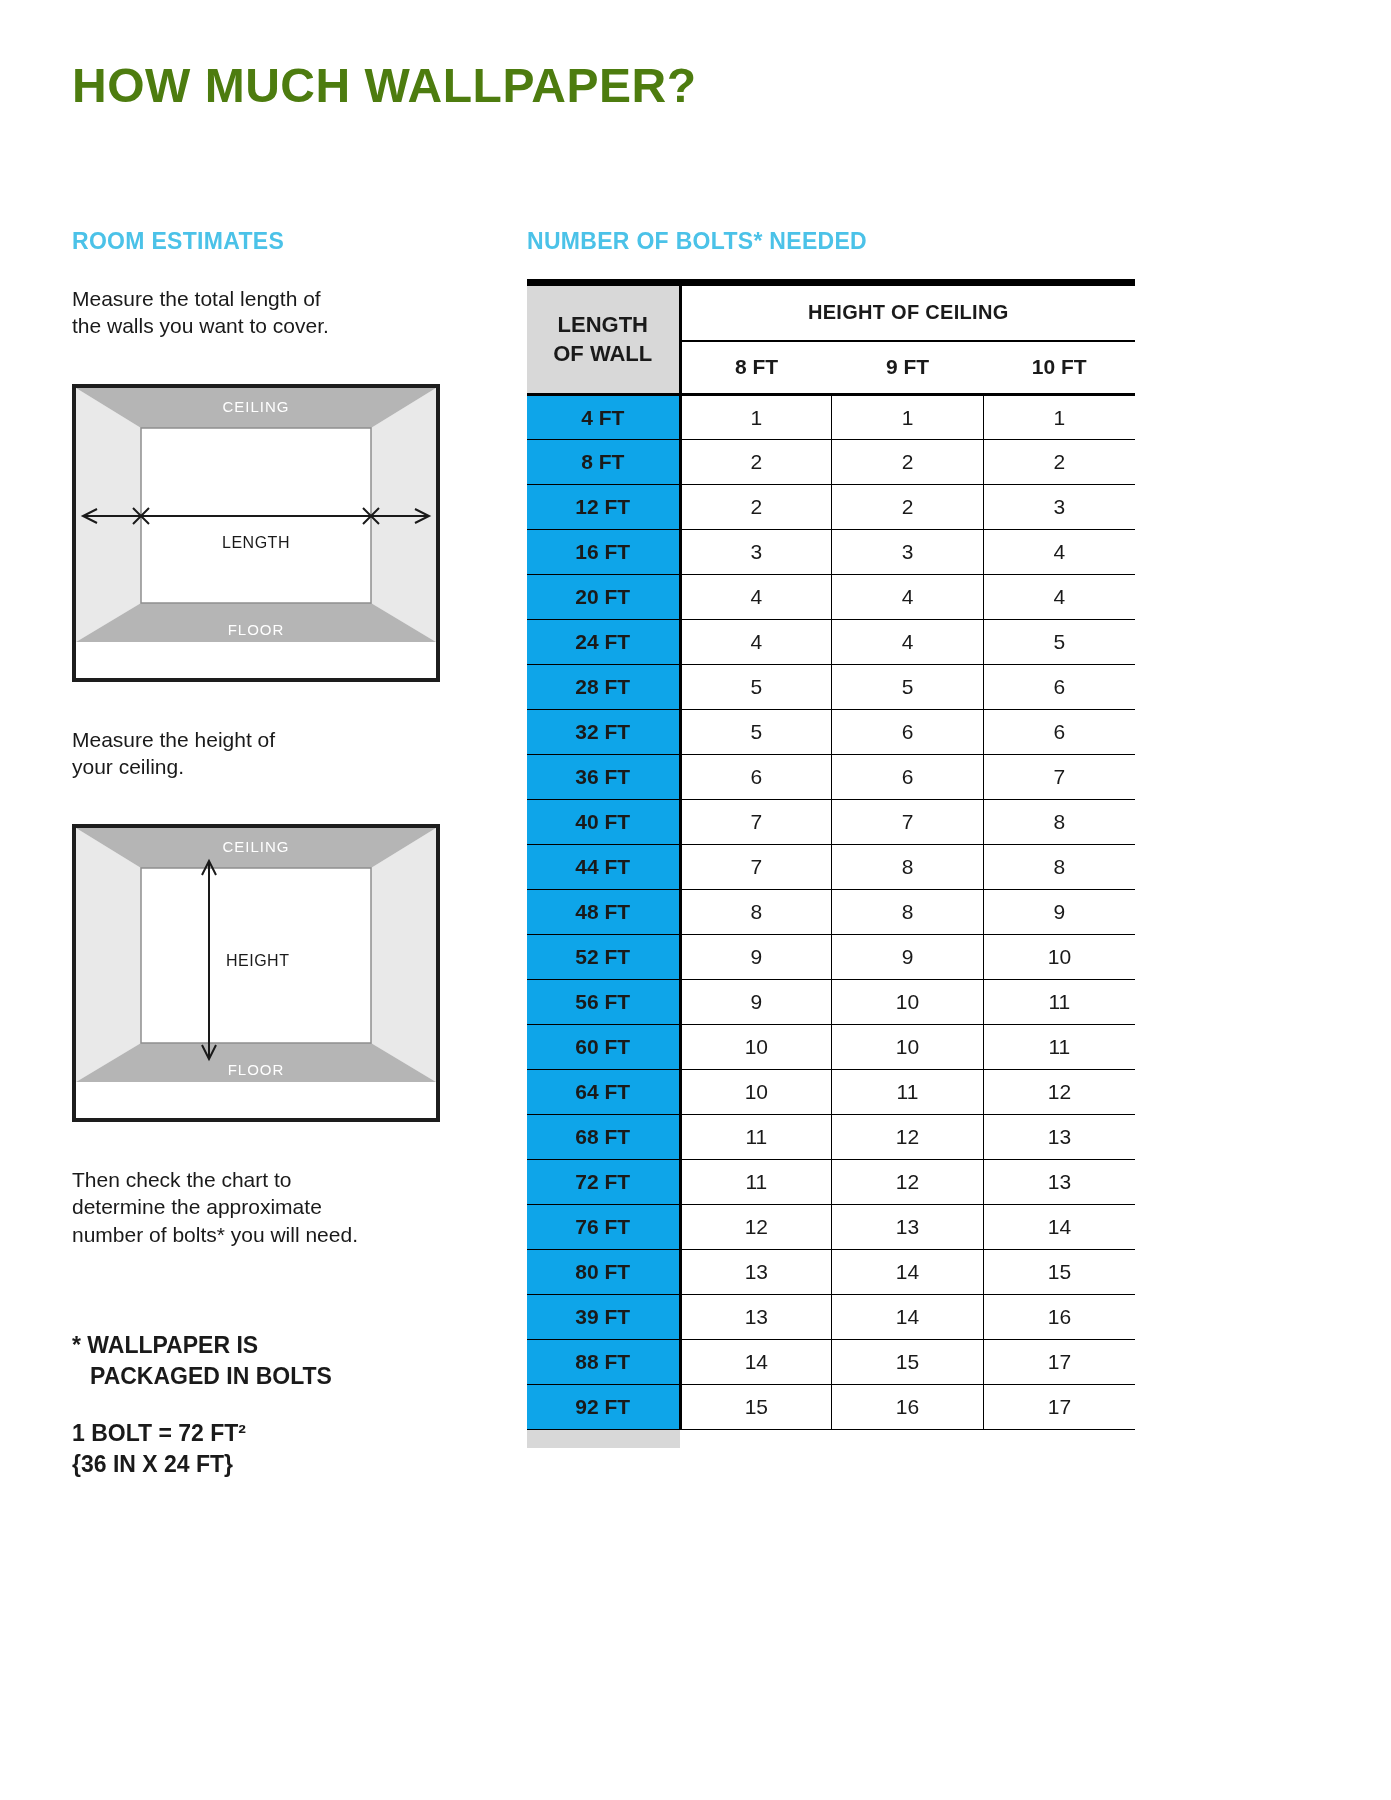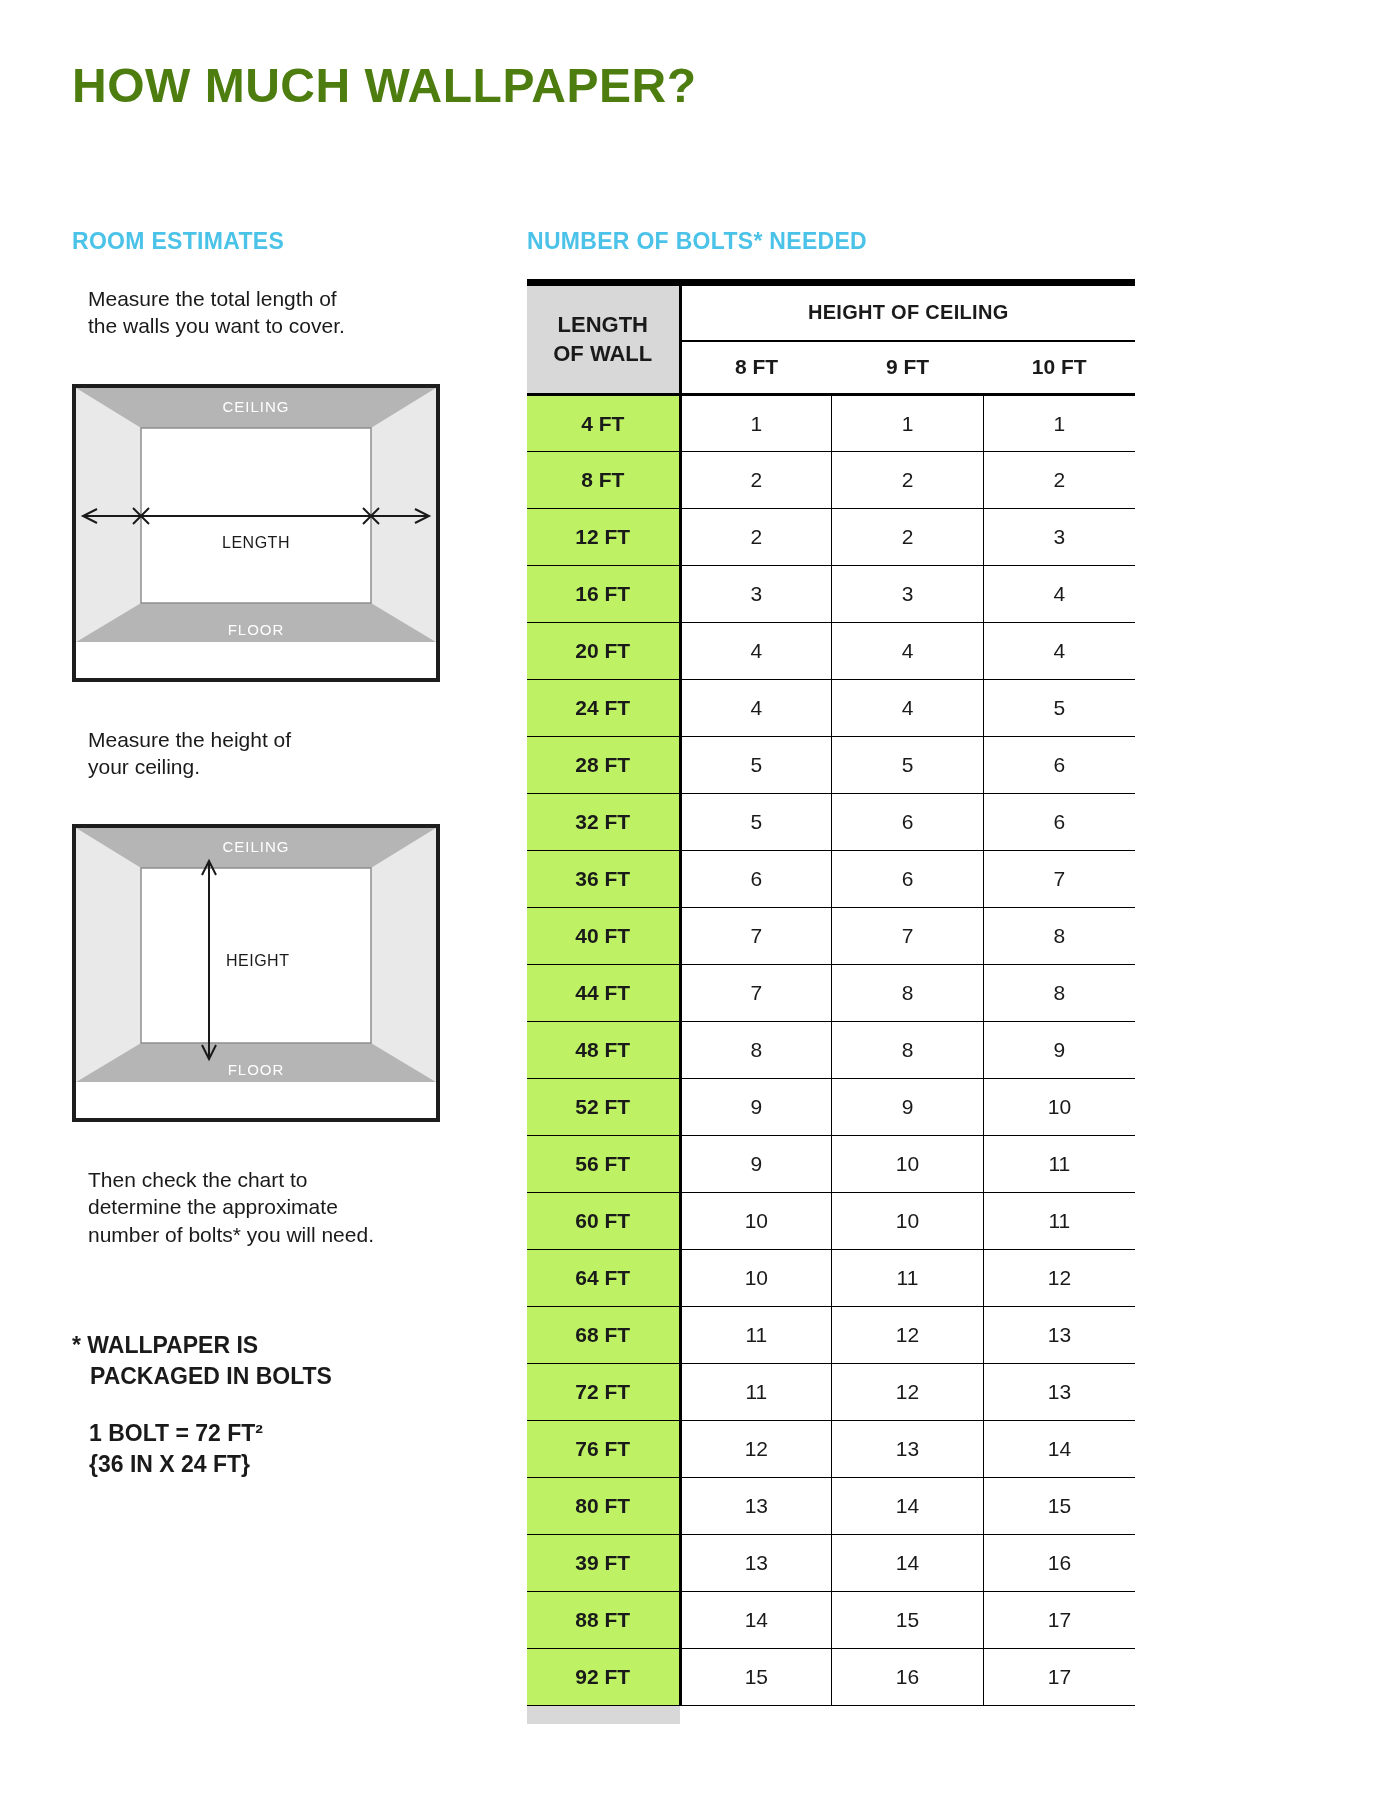--- a/index.html
+++ b/index.html
@@ -39,21 +39,21 @@
   }
   .section-heading {
     font-size: 23px;
     font-weight: bold;
     margin: 0 0 30px 0;
     letter-spacing: 0.3px;
   }
   .step-text {
     font-size: 21px;
     line-height: 1.3;
-    margin: 0 0 44px 16px;
+    margin: 0 0 44px 0;
     white-space: pre-line;
   }
   .diagram {
     border: 4px solid #1d1d1d;
     width: 368px;
     height: 298px;
     margin: 0 0 44px 0;
     background: #ffffff;
   }
   .diagram svg { display: block; }
@@ -63,21 +63,21 @@
     line-height: 1.35;
     margin: 82px 0 26px 0;
     white-space: pre-line;
     padding-left: 18px;
     text-indent: -18px;
   }
   .bolt-info {
     font-size: 23px;
     font-weight: bold;
     line-height: 1.35;
-    margin: 17px;
+    margin: 0;
     white-space: pre-line;
   }
   .table-title {
     font-size: 23px;
     font-weight: bold;
     text-align: left;
     margin: 0 0 24px 0;
     letter-spacing: 0.3px;
   }
   table.bolts {
@@ -108,26 +108,26 @@
     border-bottom: 2px solid #000;
     letter-spacing: 0.3px;
   }
   .sub {
     font-size: 21px;
     font-weight: bold;
     height: 54px;
     border-bottom: 3px solid #000;
   }
   td.len {
-    background: #bef264;
+    background: #0ea5e9;
     font-size: 21px;
     font-weight: bold;
     border-right: 3px solid #000;
     border-bottom: 1.5px solid #000;
-    height: 57px;
+    height: 45px;
   }
   td.val {
     font-size: 21px;
     border-right: 1.5px solid #000;
     border-bottom: 1.5px solid #000;
   }
   td.val:last-child { border-right: none; }
   td.foot-len {
     background: #d8d8d8;
     height: 18px;

